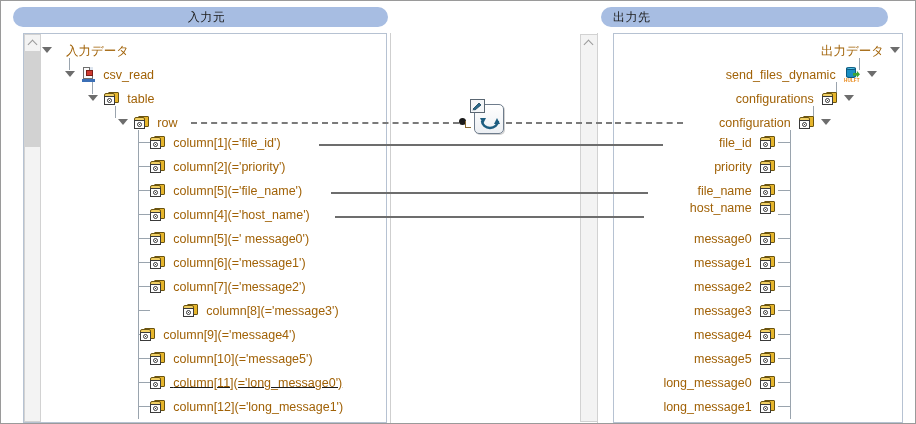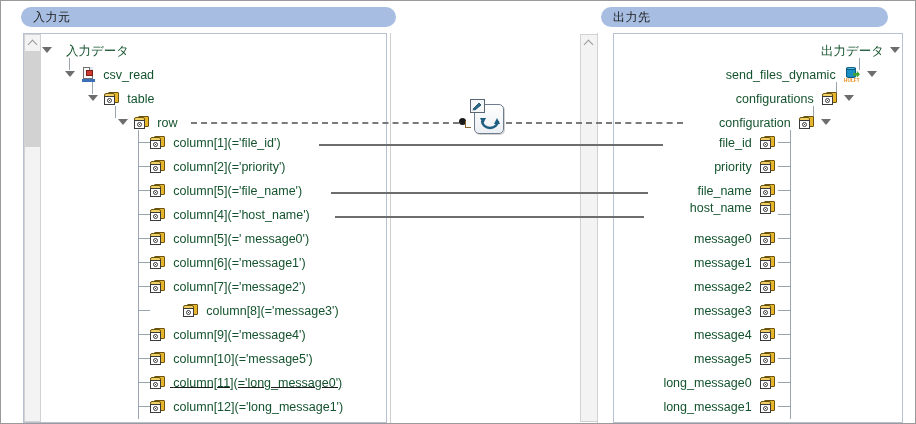--- a/index.html
+++ b/index.html
@@ -17,21 +17,21 @@
        background:#ffffff;border:1px solid #9a9a9a;box-sizing:border-box;}
 
   
   .pill{
     position:absolute;height:20px;line-height:20px;
     background:#a7bde2;border-radius:10px;
     color:#202020;font-size:12px;
     padding-left:12px;box-sizing:border-box;
     letter-spacing:.5px;
   }
-  #src-pill{left:20px;top:6px;width:375px;}
+  #src-pill{left:12px;top:6px;width:375px;text-align:center;}
   #dst-pill{left:600px;top:6px;width:287px;}
 
   
   .pane{position:absolute;background:#ffffff;border:1px solid #b6c2d2;box-sizing:border-box;overflow:hidden;}
   #src-pane{left:22px;top:32px;width:364px;height:390px;}
   #dst-pane{left:612px;top:32px;width:290px;height:390px;}
 
   
   #mid-pane{position:absolute;left:389px;top:32px;width:208px;height:390px;
             background:#ffffff;border-left:1px solid #cfcfcf;border-right:1px solid #cfcfcf;box-sizing:border-box;}
@@ -43,21 +43,21 @@
       width:6px;height:6px;border-left:1.6px solid #9a9a9a;border-top:1.6px solid #9a9a9a;
       transform:rotate(45deg);}
   .vscroll .thumb{position:absolute;left:0;width:15px;background:#d2d2d2;}
 
   #src-scroll{left:23px;top:33px;height:388px;}
   #src-scroll .thumb{top:16px;height:96px;}
   #mid-scroll{left:579px;top:33px;height:388px;width:18px;}
 
   
   .row{position:absolute;height:24px;line-height:24px;white-space:nowrap;}
-  .lbl{font-size:12.5px;color:#14532d;vertical-align:middle;}
+  .lbl{font-size:12.5px;color:#a16207;vertical-align:middle;}
 
   
   .tri{position:absolute;width:0;height:0;
        border-left:5px solid transparent;border-right:5px solid transparent;
        border-top:6px solid #6d6d6d;top:9px;}
 
   
   .ic{display:inline-block;width:16px;height:14px;position:relative;vertical-align:middle;margin-right:4px;}
   
   .ic-elem{}
@@ -198,21 +198,21 @@
     </div>
 
     <div class="hline" style="left:114px;top:276px;width:12px;"></div>
     <div class="row" style="left:126px;top:264px;margin-left:33px;">
       <span class="ic ic-elem">
         <span class="back"></span><span class="flap"></span><span class="body"></span><span class="dot"></span></span>
       <span class="lbl">column[8](='message3')</span>
     </div>
 
     <div class="hline" style="left:114px;top:300px;width:12px;"></div>
-    <div class="row" style="left:126px;top:288px;">
+    <div class="row" style="left:116px;top:288px;">
       <span class="ic ic-elem">
         <span class="back"></span><span class="flap"></span><span class="body"></span><span class="dot"></span></span>
       <span class="lbl">column[9](='message4')</span>
     </div>
 
     <div class="hline" style="left:114px;top:324px;width:12px;"></div>
     <div class="row" style="left:126px;top:312px;">
       <span class="ic ic-elem">
         <span class="back"></span><span class="flap"></span><span class="body"></span><span class="dot"></span></span>
       <span class="lbl">column[10](='message5')</span>

